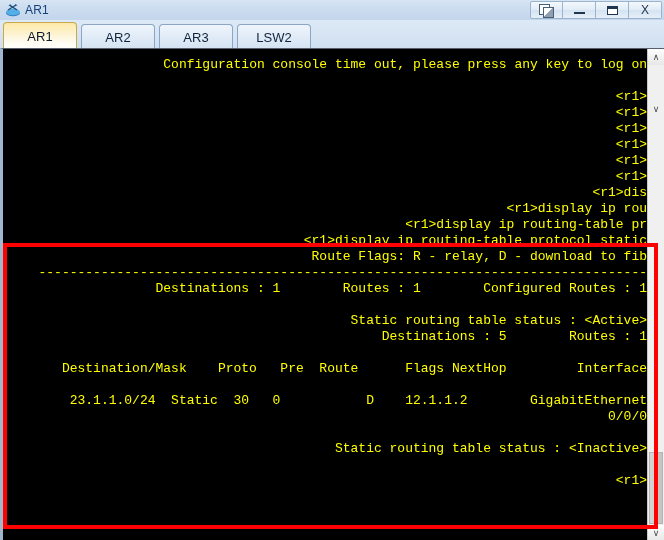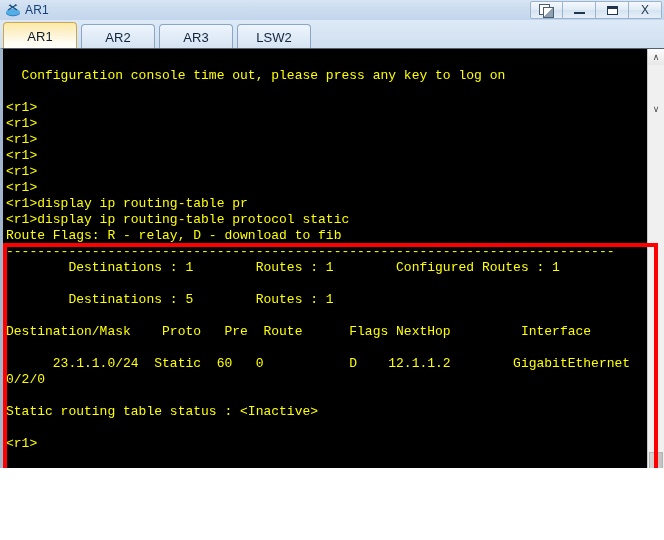--- a/index.html
+++ b/index.html
@@ -12,21 +12,21 @@
     width: 664px;
     height: 540px;
     overflow: hidden;
     font-family: "Liberation Sans", sans-serif;
   }
 
   
   .window {
     position: relative;
     width: 664px;
-    height: 468px;
+    height: 540px;
     box-sizing: border-box;
     background: linear-gradient(to bottom, #e9f1f9 0%, #d3e1f1 55%, #c6d8ec 100%);
     overflow: hidden;
   }
 
   
   .titlebar {
     position: absolute;
     left: 0; top: 0;
     width: 664px;
@@ -146,21 +146,22 @@
     border-left: 3px solid #9fb6cd;
     border-top: 1px solid #55606c;
   }
   .term {
     position: absolute;
     left: 0; top: 0;
     right: 17px;
     bottom: 0;
     background: #000000;
     overflow: hidden;
-    padding-top: 19px;
+    padding-top: 8px;
+    text-align: right;
   }
   .line {
     font-family: "Liberation Mono", "DejaVu Sans Mono", monospace;
     font-size: 13px;
     line-height: 16px;
     height: 16px;
     color: #ffff00;
     white-space: pre;
     padding-left: 3px;
     letter-spacing: 0px;
@@ -275,32 +276,35 @@
 
     <div class="term" id="terminal">
         <div class="line">  Configuration console time out, please press any key to log on</div>
         <div class="line blank"> </div>
         <div class="line">&lt;r1&gt;</div>
         <div class="line">&lt;r1&gt;</div>
         <div class="line">&lt;r1&gt;</div>
         <div class="line">&lt;r1&gt;</div>
         <div class="line">&lt;r1&gt;</div>
         <div class="line">&lt;r1&gt;</div>
+        <div class="line">&lt;r1&gt;dis</div>
+        <div class="line">&lt;r1&gt;display ip rou</div>
         <div class="line">&lt;r1&gt;display ip routing-table pr</div>
         <div class="line">&lt;r1&gt;display ip routing-table protocol static</div>
         <div class="line">Route Flags: R - relay, D - download to fib</div>
         <div class="line">------------------------------------------------------------------------------</div>
         <div class="line">        Destinations : 1        Routes : 1        Configured Routes : 1</div>
         <div class="line blank"> </div>
+        <div class="line">Static routing table status : &lt;Active&gt;</div>
         <div class="line">        Destinations : 5        Routes : 1</div>
         <div class="line blank"> </div>
         <div class="line">Destination/Mask    Proto   Pre  Route      Flags NextHop         Interface</div>
         <div class="line blank"> </div>
-        <div class="line">      23.1.1.0/24  Static  60   0           D    12.1.1.2        GigabitEthernet</div>
-        <div class="line">0/2/0</div>
+        <div class="line">      23.1.1.0/24  Static  30   0           D    12.1.1.2        GigabitEthernet</div>
+        <div class="line">0/0/0</div>
         <div class="line blank"> </div>
         <div class="line">Static routing table status : &lt;Inactive&gt;</div>
         <div class="line blank"> </div>
         <div class="line">&lt;r1&gt;</div>
       </div>
 
     <div class="vscroll">
       <div class="sb-arrow top">∧</div>
       <div class="sb-arrow mid">∨</div>
       <div class="sb-thumb"></div>

